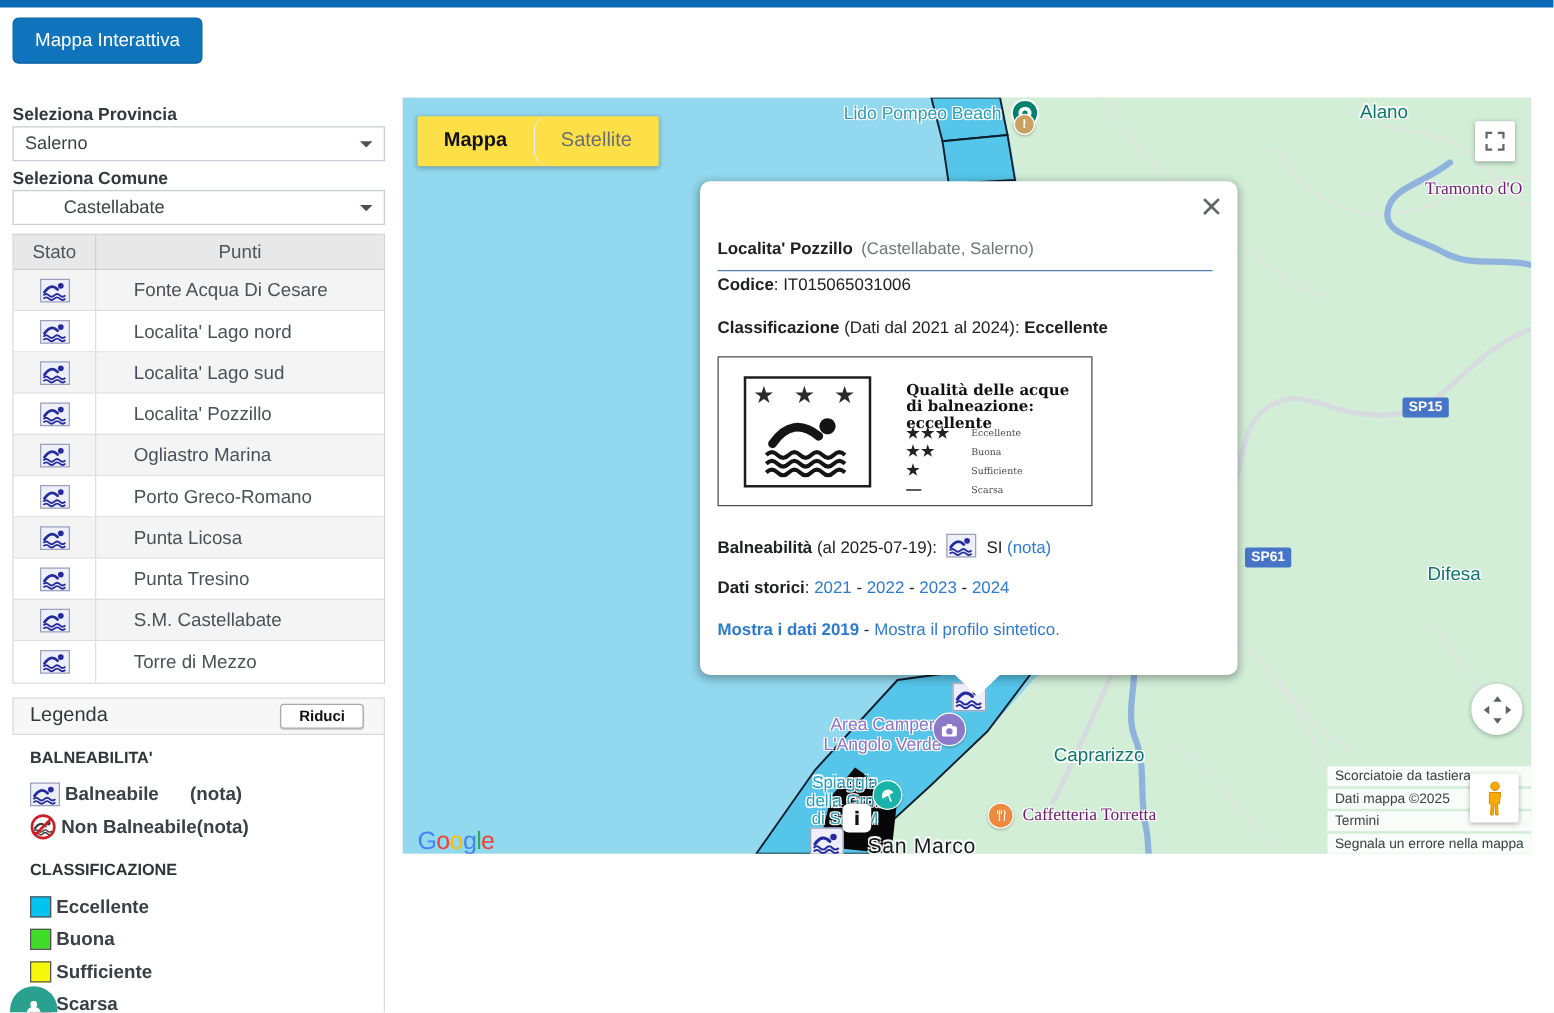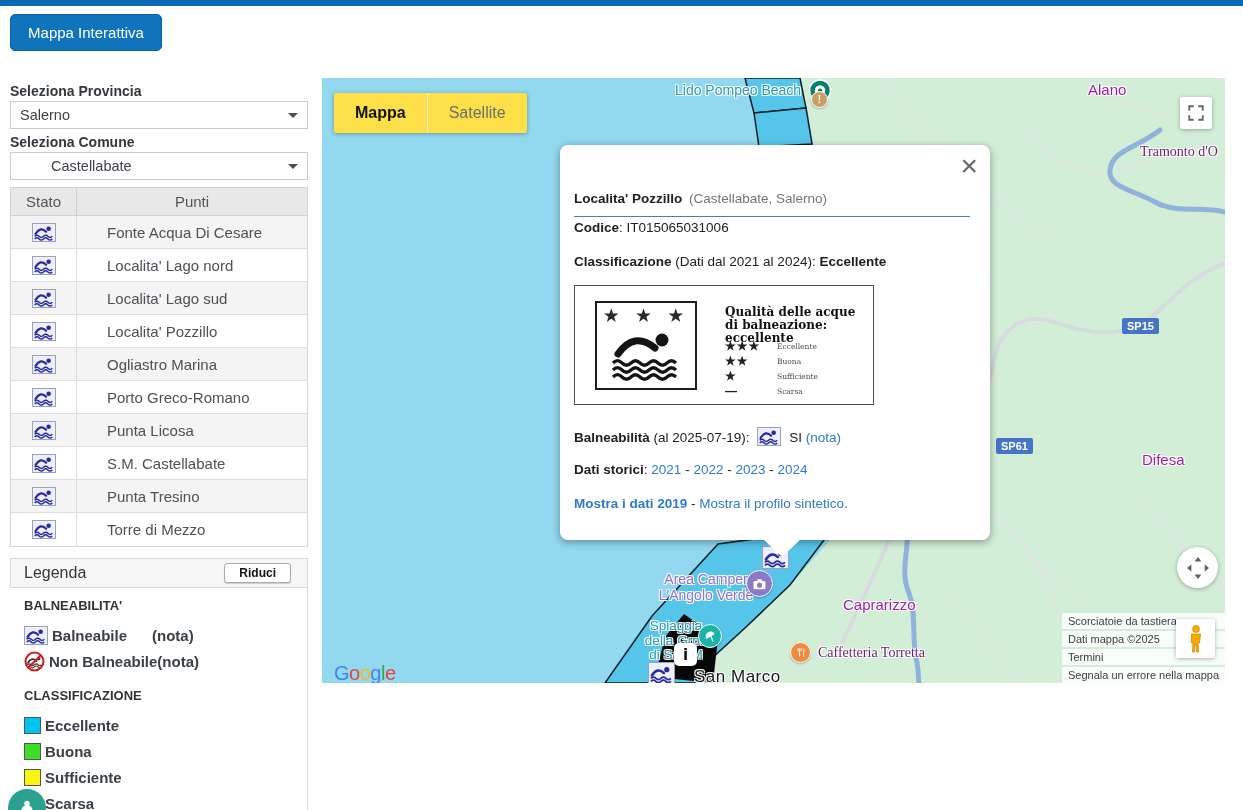--- a/index.html
+++ b/index.html
@@ -56,39 +56,39 @@
     background:#2aa18e; display:flex; align-items:center; justify-content:center; cursor:pointer; }
   .fab-circle svg { display:block; }
 
   
   .map { position:absolute; left:322px; top:78px; width:903px; height:605px; background:#d2eed7; overflow:hidden; }
   .map svg.terrain { position:absolute; left:0; top:0; }
 
   .maplabel { position:absolute; font-size:14px; white-space:nowrap;
     text-shadow:-1px -1px 0 rgba(255,255,255,.95), 1px -1px 0 rgba(255,255,255,.95),
       -1px 1px 0 rgba(255,255,255,.95), 1px 1px 0 rgba(255,255,255,.95); z-index:2; }
-  .lab-town { color:#a21caf; font-size:15px; }
+  .lab-town { color:#0f766e; font-size:15px; }
   .lab-teal { color:#2d9db8; }
   .lab-orange { color:#701a75;font-family:Liberation Serif, serif; }
   .lab-purple { color:#8d74c8; }
   .lab-sanmarco { color:#17191c; font-size:17px; letter-spacing:.5px; }
   .lab-center { text-align:center; white-space:normal; line-height:16px; }
 
   .shield { position:absolute; width:37px; height:16px; background:#4675c8; border-radius:2px; color:#fff;
     font-size:11px; font-weight:700; display:flex; align-items:center; justify-content:center; z-index:2; }
 
   .poi-circle { position:absolute; border-radius:50%; border:1.5px solid #fff; display:flex;
     align-items:center; justify-content:center; z-index:3;
     box-shadow:0 1px 2px rgba(0,0,0,.25); }
 
   .typectrl { position:absolute; left:12px; top:15px; height:40px; background:#fde047; display:flex;
     border-radius:2px; box-shadow:0 1px 4px rgba(0,0,0,.3); z-index:5; }
   .typectrl .seg { padding:0 21px; display:flex; align-items:center; font-size:16px; cursor:pointer; }
   .typectrl .seg.on { font-weight:700; color:#111; }
-  .typectrl .seg.off { color:#6b6f73; border-left:1px solid #ececec; }
+  .typectrl .seg.off { color:#6b6f73; border-left:1px solid #ececec;border-radius:12px; }
 
   .sqbtn { position:absolute; background:#fff; border-radius:2px; box-shadow:0 1px 4px rgba(0,0,0,.3);
     display:flex; align-items:center; justify-content:center; cursor:pointer; z-index:5; }
   .rndbtn { position:absolute; background:#fff; border-radius:50%; box-shadow:0 1px 4px rgba(0,0,0,.3);
     display:flex; align-items:center; justify-content:center; cursor:pointer; z-index:5; }
 
   .google-logo { position:absolute; left:12px; top:584px; font-size:20px; font-weight:500;
     letter-spacing:-.5px; z-index:4; }
   .attrib { position:absolute; right:0; bottom:0; display:flex; gap:2px; z-index:4;flex-direction:column; }
   .attrib .seg { background:rgba(255,255,255,.85); color:#3c4043; font-size:11px; padding:2px 6px; white-space:nowrap; }
@@ -230,31 +230,31 @@
           <div class="cname">Punta Licosa</div>
         </div>
         <div class="prow">
           <div class="cicon">
             <span class="swim-badge" style="color:#252b9e;">
               <svg width="24" height="19" viewBox="0 0 26 20">
                 <use href="#swimmer"></use>
               </svg>
             </span>
           </div>
+          <div class="cname">Punta Tresino</div>
+        </div>
+        <div class="prow">
+          <div class="cicon">
+            <span class="swim-badge" style="color:#252b9e;">
+              <svg width="24" height="19" viewBox="0 0 26 20">
+                <use href="#swimmer"></use>
+              </svg>
+            </span>
+          </div>
           <div class="cname">S.M. Castellabate</div>
-        </div>
-        <div class="prow">
-          <div class="cicon">
-            <span class="swim-badge" style="color:#252b9e;">
-              <svg width="24" height="19" viewBox="0 0 26 20">
-                <use href="#swimmer"></use>
-              </svg>
-            </span>
-          </div>
-          <div class="cname">Punta Tresino</div>
         </div>
         <div class="prow">
           <div class="cicon">
             <span class="swim-badge" style="color:#252b9e;">
               <svg width="24" height="19" viewBox="0 0 26 20">
                 <use href="#swimmer"></use>
               </svg>
             </span>
           </div>
           <div class="cname">Torre di Mezzo</div>

